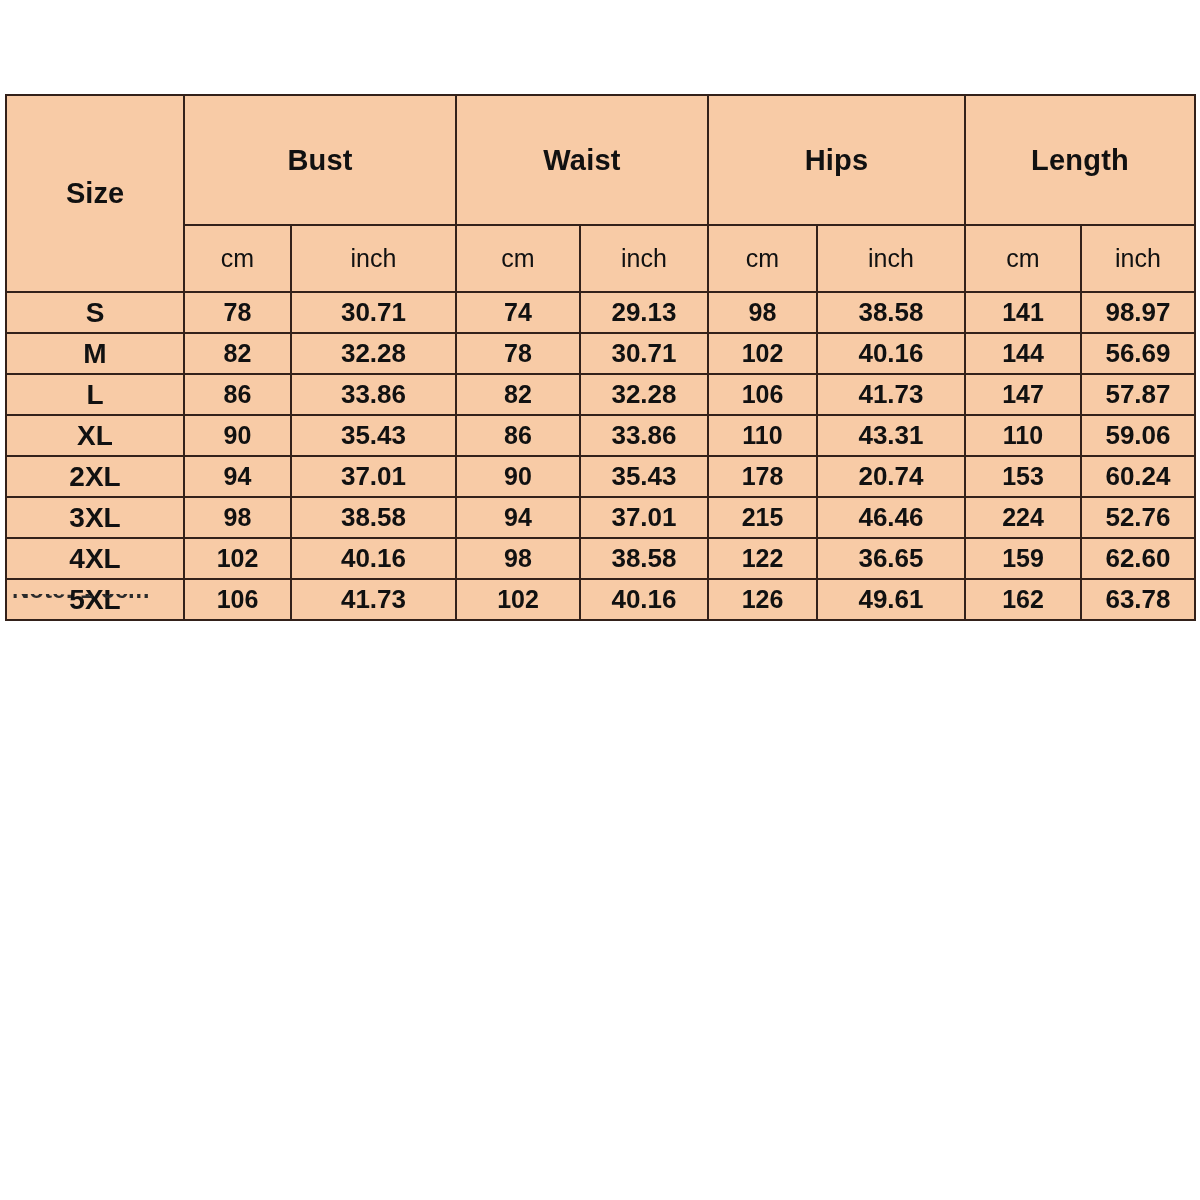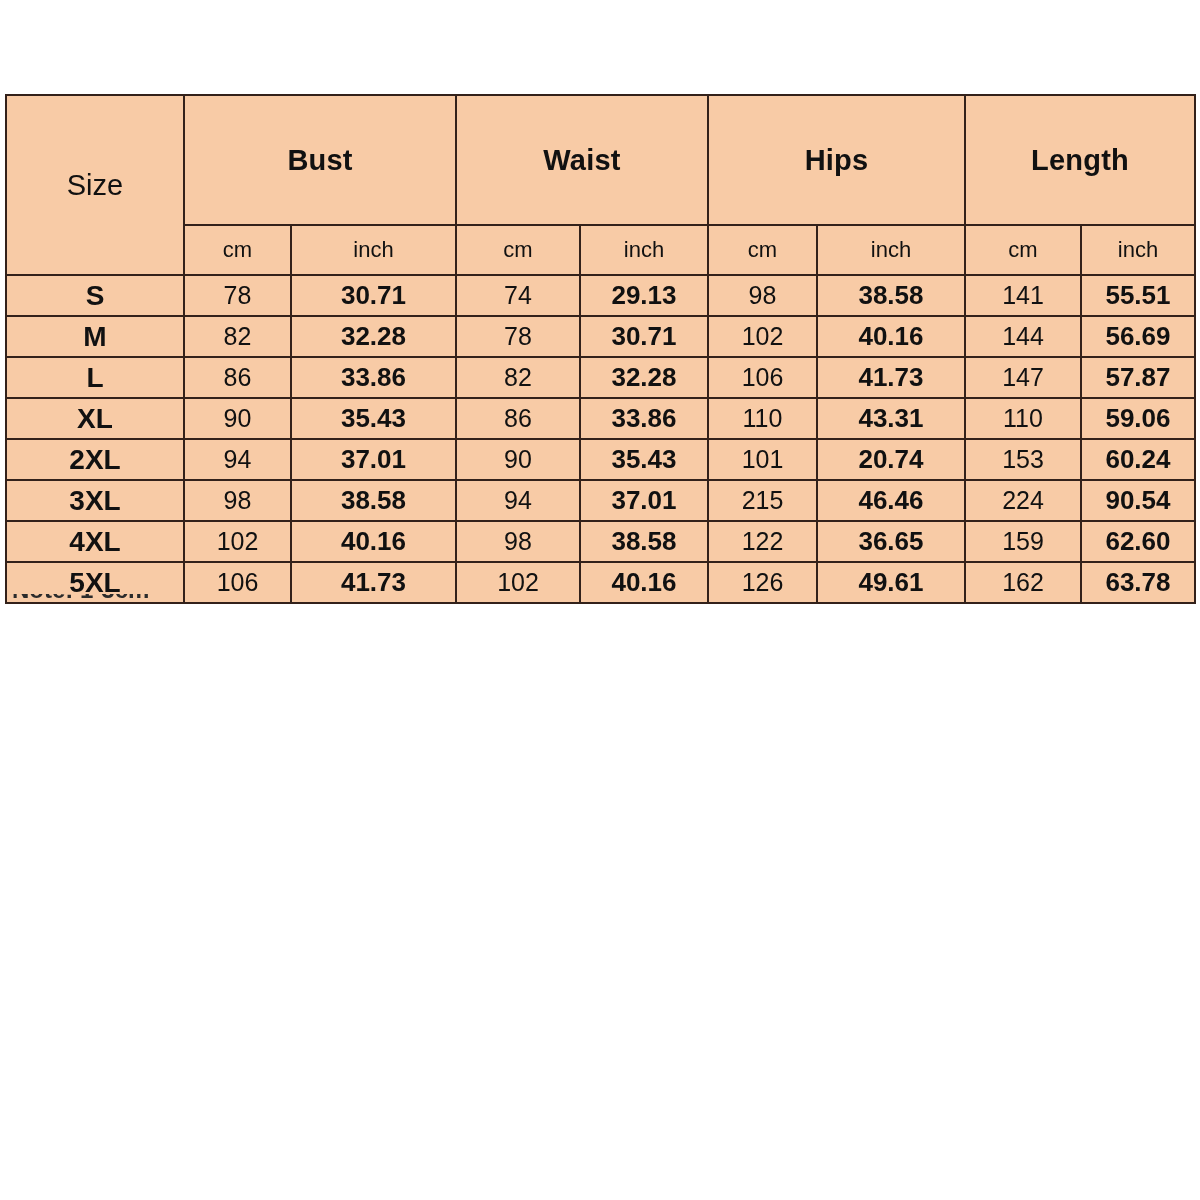--- a/index.html
+++ b/index.html
@@ -45,44 +45,44 @@
   .grp-head {
     height: 130px;
     font-size: 29px;
     font-weight: bold;
     letter-spacing: 0.2px;
   }
 
   .size-head {
     height: 170px;
     font-size: 29px;
-    font-weight: normal;
+    font-weight: bold;
   }
 
   
   .unit-head {
-    height: 50px;
-    font-size: 22px;
+    height: 67px;
+    font-size: 25px;
     font-weight: normal;
   }
 
   
   .data-row td {
     height: 41px;
   }
 
   .cell-size {
     font-size: 28px;
     font-weight: bold;
     color: #111111;
   }
 
   .cell-cm {
     font-size: 25px;
-    font-weight: normal;
+    font-weight: bold;
     color: #111111;
   }
 
   .cell-inch {
     font-size: 26px;
     font-weight: bold;
     color: #c0561e;
     margin-left: 12px;
   }
 
@@ -147,21 +147,21 @@
     <tbody id="table-body">
         <tr class="data-row">
           <td class="cell-size">S</td>
           <td class="cell-cm">78</td>
           <td class="cell-inch">30.71</td>
           <td class="cell-cm">74</td>
           <td class="cell-inch">29.13</td>
           <td class="cell-cm">98</td>
           <td class="cell-inch">38.58</td>
           <td class="cell-cm">141</td>
-          <td class="cell-inch">55.51</td>
+          <td class="cell-inch">98.97</td>
         </tr>
         <tr class="data-row">
           <td class="cell-size">M</td>
           <td class="cell-cm">82</td>
           <td class="cell-inch">32.28</td>
           <td class="cell-cm">78</td>
           <td class="cell-inch">30.71</td>
           <td class="cell-cm">102</td>
           <td class="cell-inch">40.16</td>
           <td class="cell-cm">144</td>
@@ -188,35 +188,35 @@
           <td class="cell-inch">43.31</td>
           <td class="cell-cm">110</td>
           <td class="cell-inch">59.06</td>
         </tr>
         <tr class="data-row">
           <td class="cell-size">2XL</td>
           <td class="cell-cm">94</td>
           <td class="cell-inch">37.01</td>
           <td class="cell-cm">90</td>
           <td class="cell-inch">35.43</td>
-          <td class="cell-cm">101</td>
+          <td class="cell-cm">178</td>
           <td class="cell-inch">20.74</td>
           <td class="cell-cm">153</td>
           <td class="cell-inch">60.24</td>
         </tr>
         <tr class="data-row">
           <td class="cell-size">3XL</td>
           <td class="cell-cm">98</td>
           <td class="cell-inch">38.58</td>
           <td class="cell-cm">94</td>
           <td class="cell-inch">37.01</td>
           <td class="cell-cm">215</td>
           <td class="cell-inch">46.46</td>
           <td class="cell-cm">224</td>
-          <td class="cell-inch">90.54</td>
+          <td class="cell-inch">52.76</td>
         </tr>
         <tr class="data-row">
           <td class="cell-size">4XL</td>
           <td class="cell-cm">102</td>
           <td class="cell-inch">40.16</td>
           <td class="cell-cm">98</td>
           <td class="cell-inch">38.58</td>
           <td class="cell-cm">122</td>
           <td class="cell-inch">36.65</td>
           <td class="cell-cm">159</td>

